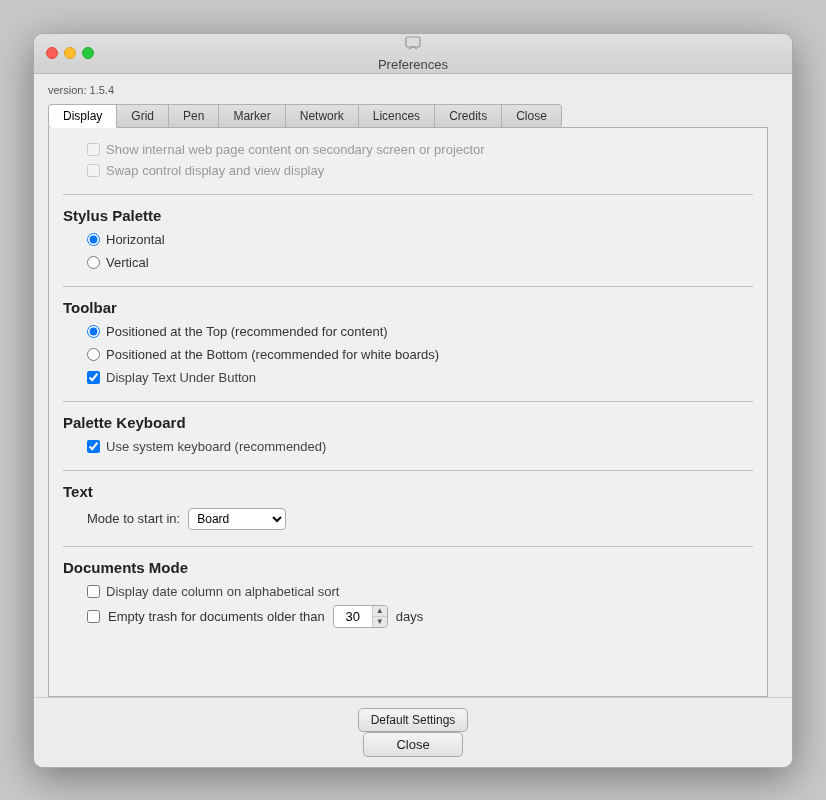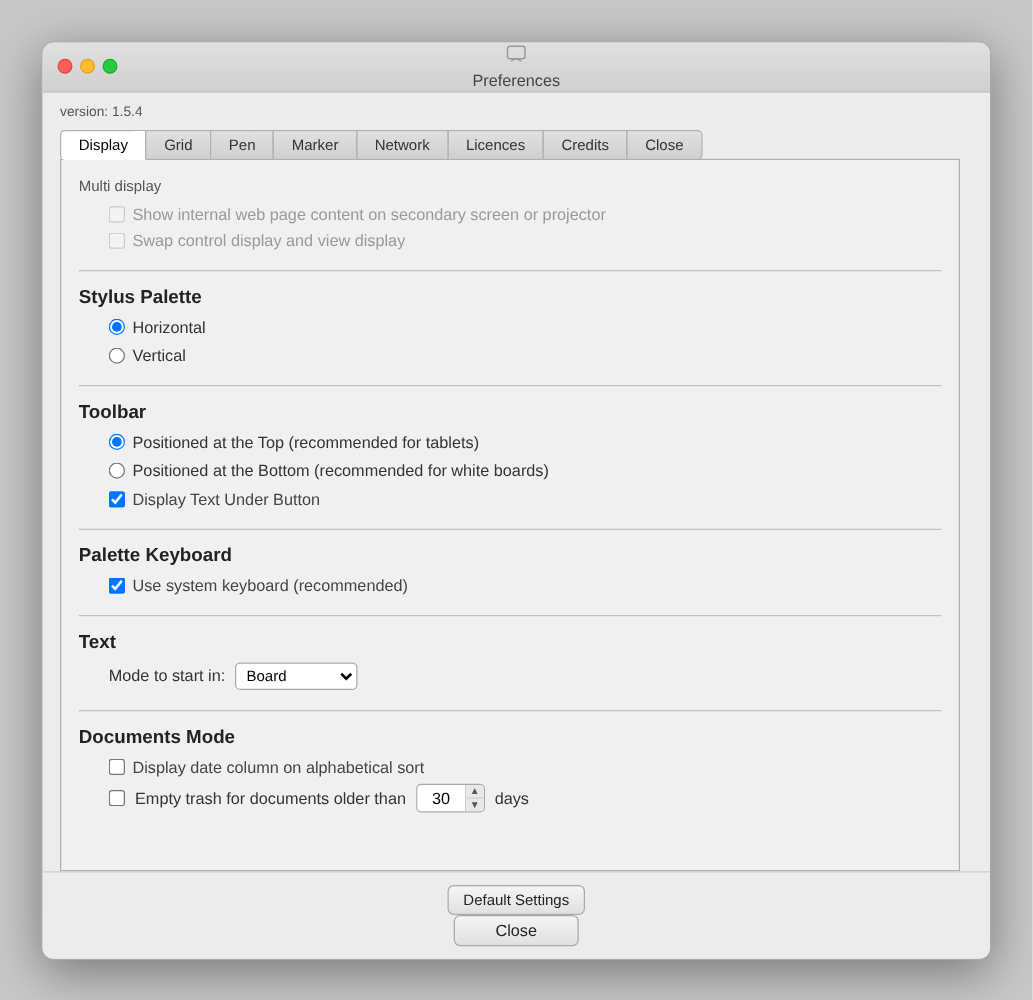--- a/index.html
+++ b/index.html
@@ -293,21 +293,20 @@
       <div class="tab">Marker</div>
       <div class="tab">Network</div>
       <div class="tab">Licences</div>
       <div class="tab">Credits</div>
       <div class="tab">Close</div>
     </div>
 
     <div class="content-area">
 
       <div class="section">
-        <div class="section-label">Multi display</div>
         <div class="indent">
           <div class="checkbox-row disabled-text">
             <input type="checkbox" disabled="" style="">
             <span>Show internal web page content on secondary screen or projector</span>
           </div>
           <div class="checkbox-row disabled-text">
             <input type="checkbox" disabled="" style="">
             <span>Swap control display and view display</span>
           </div>
         </div>
@@ -329,21 +328,21 @@
         </div>
       </div>
 
       <hr class="section-divider">
 
       <div class="section">
         <div class="section-title">Toolbar</div>
         <div class="indent">
           <div class="radio-row">
             <input type="radio" name="toolbar" checked="" style="">
-            <span>Positioned at the Top (recommended for tablets)</span>
+            <span>Positioned at the Top (recommended for content)</span>
           </div>
           <div class="radio-row">
             <input type="radio" name="toolbar" style="">
             <span>Positioned at the Bottom (recommended for white boards)</span>
           </div>
           <div style="margin-top: 6px;">
             <div class="checkbox-row">
               <input type="checkbox" checked="" style="">
               <span>Display Text Under Button</span>
             </div>

